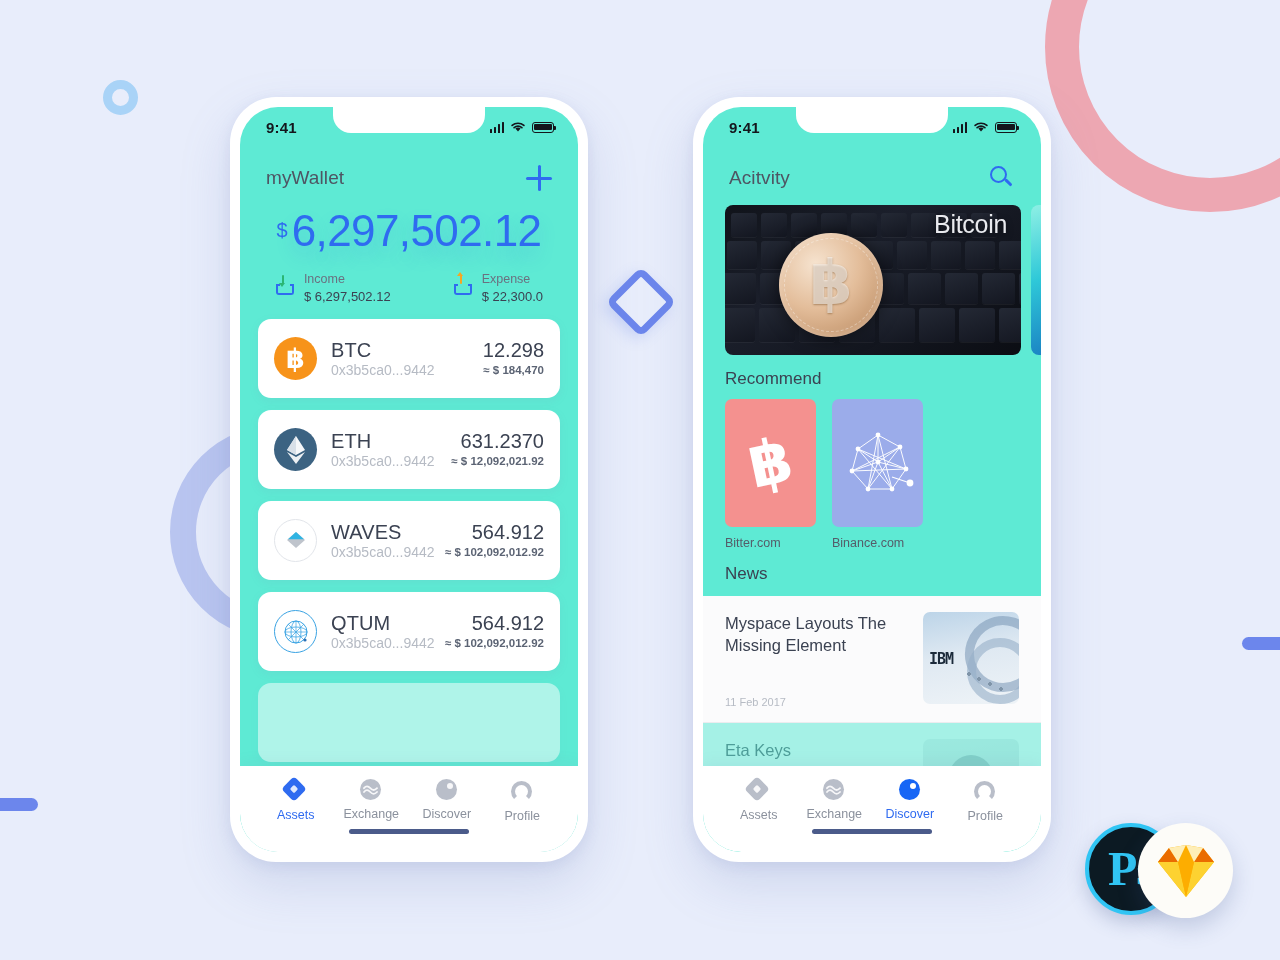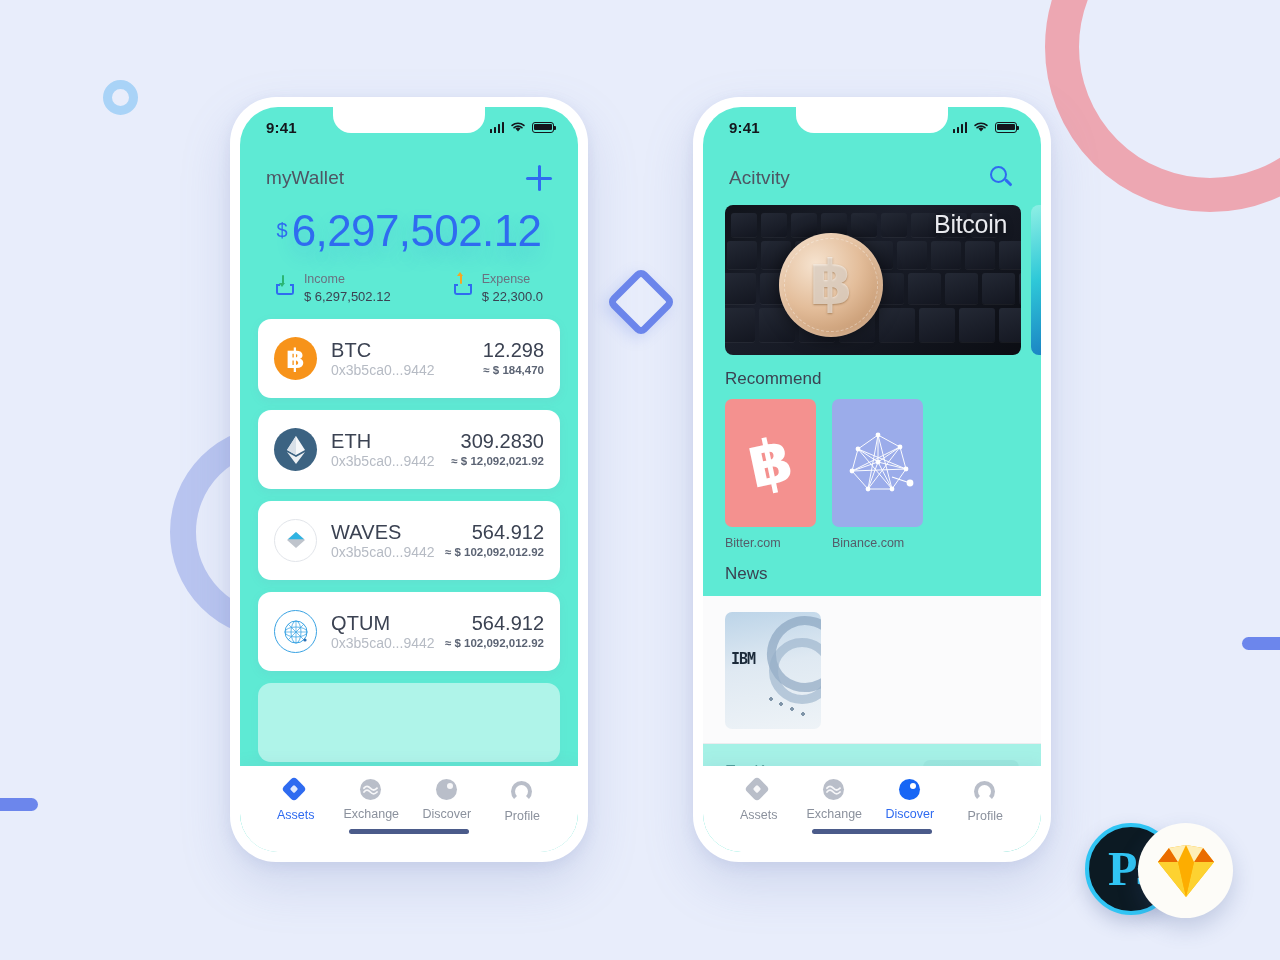--- a/index.html
+++ b/index.html
@@ -280,21 +280,21 @@
   .news-list { margin-top: 2px; }
   .news-item {
     display: flex; align-items: flex-start; gap: 14px;
     padding: 16px 22px 14px 22px;
     border-bottom: 1px solid #ececef; background: #fbfbfc;
   }
   .news-text { flex: 1 1 auto; min-height: 96px; display:flex; flex-direction:column; }
   .news-title { font-size: 16.5px; color: #3b4252; line-height: 1.35; }
   .news-date { font-size: 11px; color: #b6bbc4; margin-top: auto; }
   .news-thumb {
-    flex: 0 0 96px; height: 117px; border-radius: 7px; overflow: hidden;
+    flex: 0 0 96px; height: 92px; border-radius: 7px; overflow: hidden;
     position: relative;
     background: linear-gradient(170deg,#bcd4e8 0%,#dfe9f2 45%,#eef3f7 100%);
   }
   .news-thumb .ibm {
     position: absolute; left: 6px; top: 38px;
     font-family:"DejaVu Sans Mono", monospace; font-weight:700; font-size:15px;
     color:#1b2a3a; letter-spacing:-1px;
   }
   .news-thumb .coilA, .news-thumb .coilB {
     position:absolute; border-radius:50%;
@@ -425,21 +425,21 @@
               <path d="M10 1 L19 15 L10 20 L1 15 Z" fill="#ffffff" opacity=".95"></path>
               <path d="M10 1 L10 20 L1 15 Z" fill="#d8e0e8"></path>
               <path d="M10 22 L19 17 L10 29 L1 17 Z" fill="#ffffff" opacity=".9"></path>
             </svg>
           </div>
           <div class="asset-name-wrap">
             <div class="asset-sym">ETH</div>
             <div class="asset-addr">0x3b5ca0...9442</div>
           </div>
           <div class="asset-right">
-            <div class="asset-amt">309.2830</div>
+            <div class="asset-amt">631.2370</div>
             <div class="asset-fiat">≈ $ 12,092,021.92</div>
           </div>
         </div>
 
         <div class="asset-card">
           <div class="coin waves">
             <svg width="28" height="28" viewBox="0 0 28 28">
               <path d="M14 5 L23 13 L14 21 L5 13 Z" fill="#bfc4cc"></path>
               <path d="M14 5 L22 12.2 L6 12.2 Z" fill="#2fb4e3"></path>
             </svg>
@@ -634,20 +634,24 @@
             </svg>
           </div>
           <div class="rec-label">Binance.com</div>
         </div>
       </div>
 
       <div class="section-title">News</div>
 
       <div class="news-list">
         <div class="news-item">
+          <div class="news-text">
+            <div class="news-title">Myspace Layouts The Missing Element</div>
+            <div class="news-date">11 Feb 2017</div>
+          </div>
           <div class="news-thumb">
             <div class="coilA"></div>
               <div class="coilB"></div>
             <div class="ibm">IBM</div>
             <div class="dots"></div>
           </div>
         </div>
         <div class="news-item faded">
           <div class="news-text">
             <div class="news-title">Eta Keys</div>

